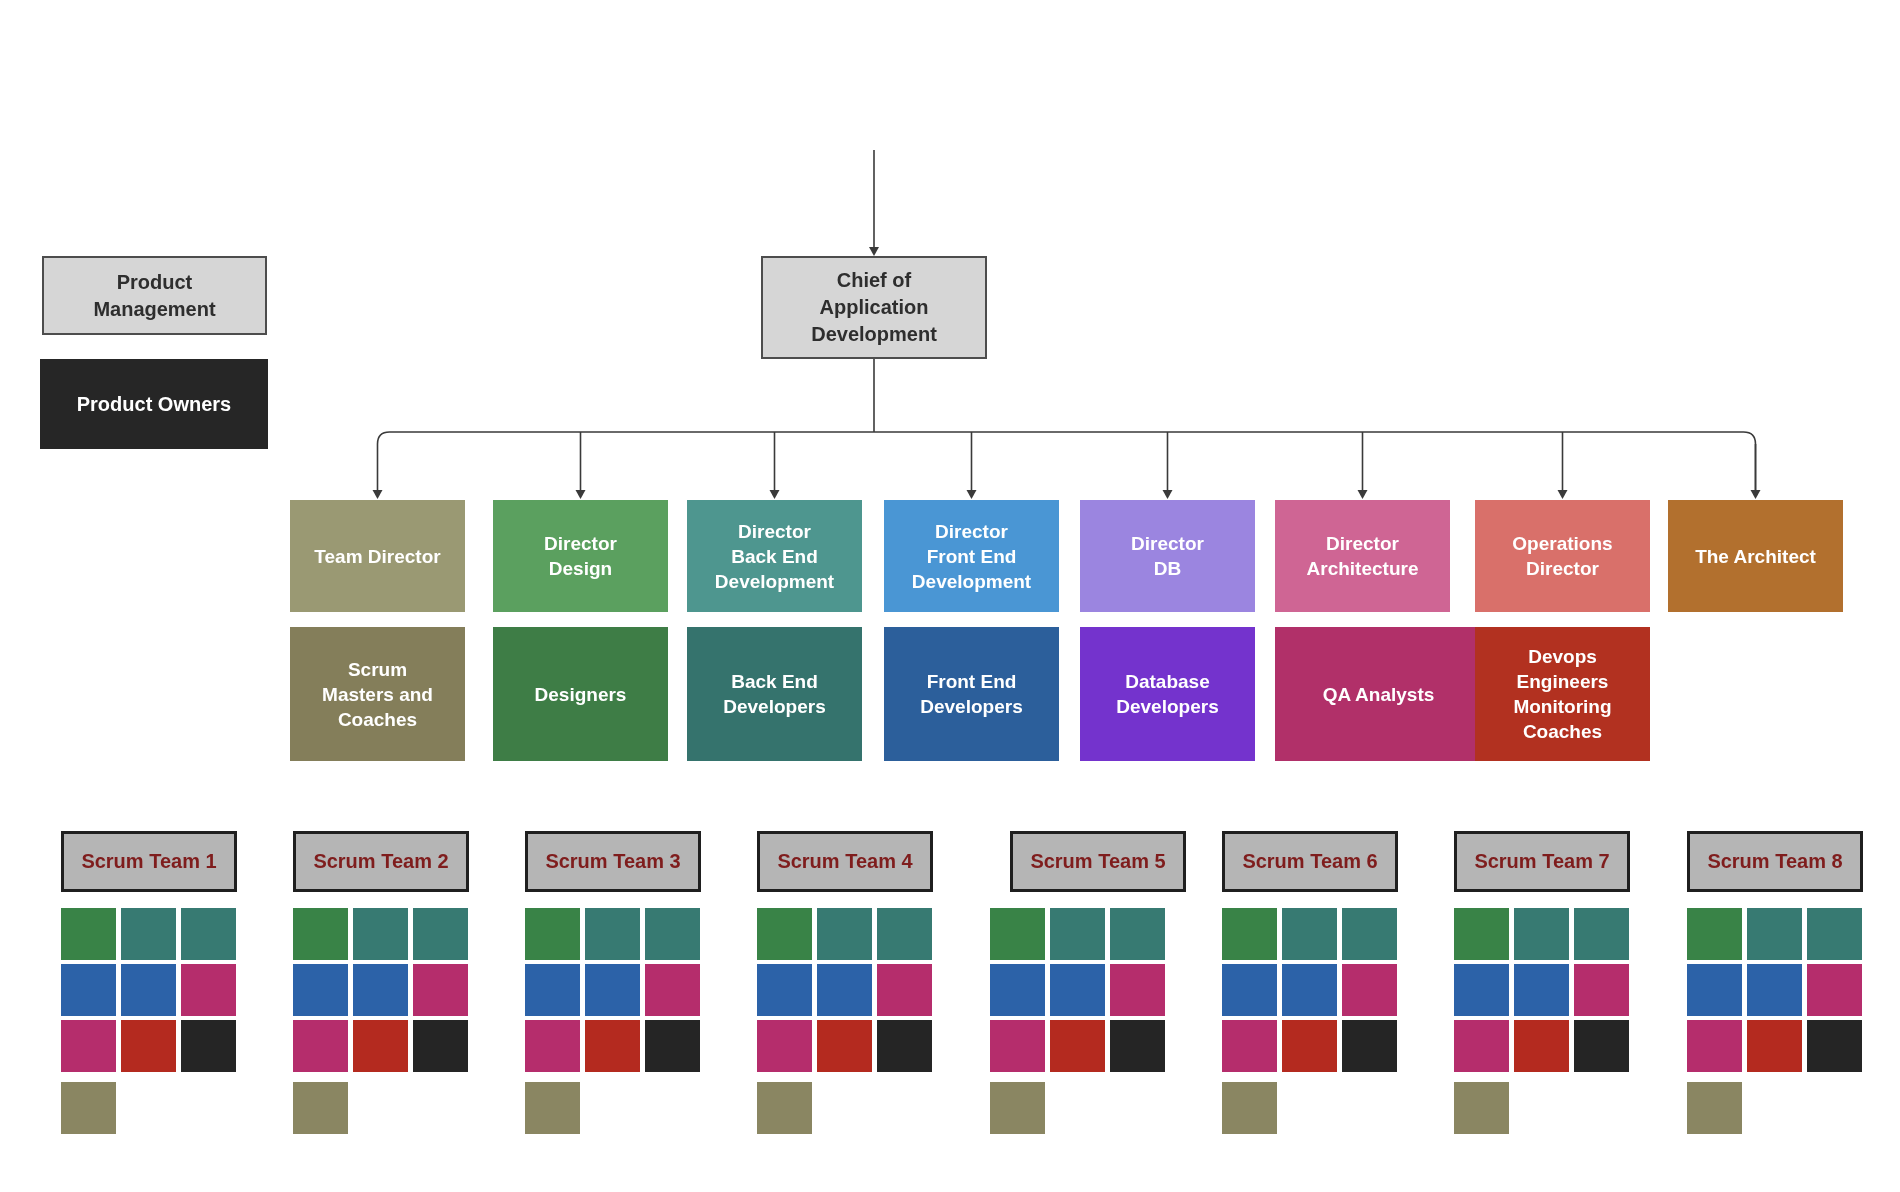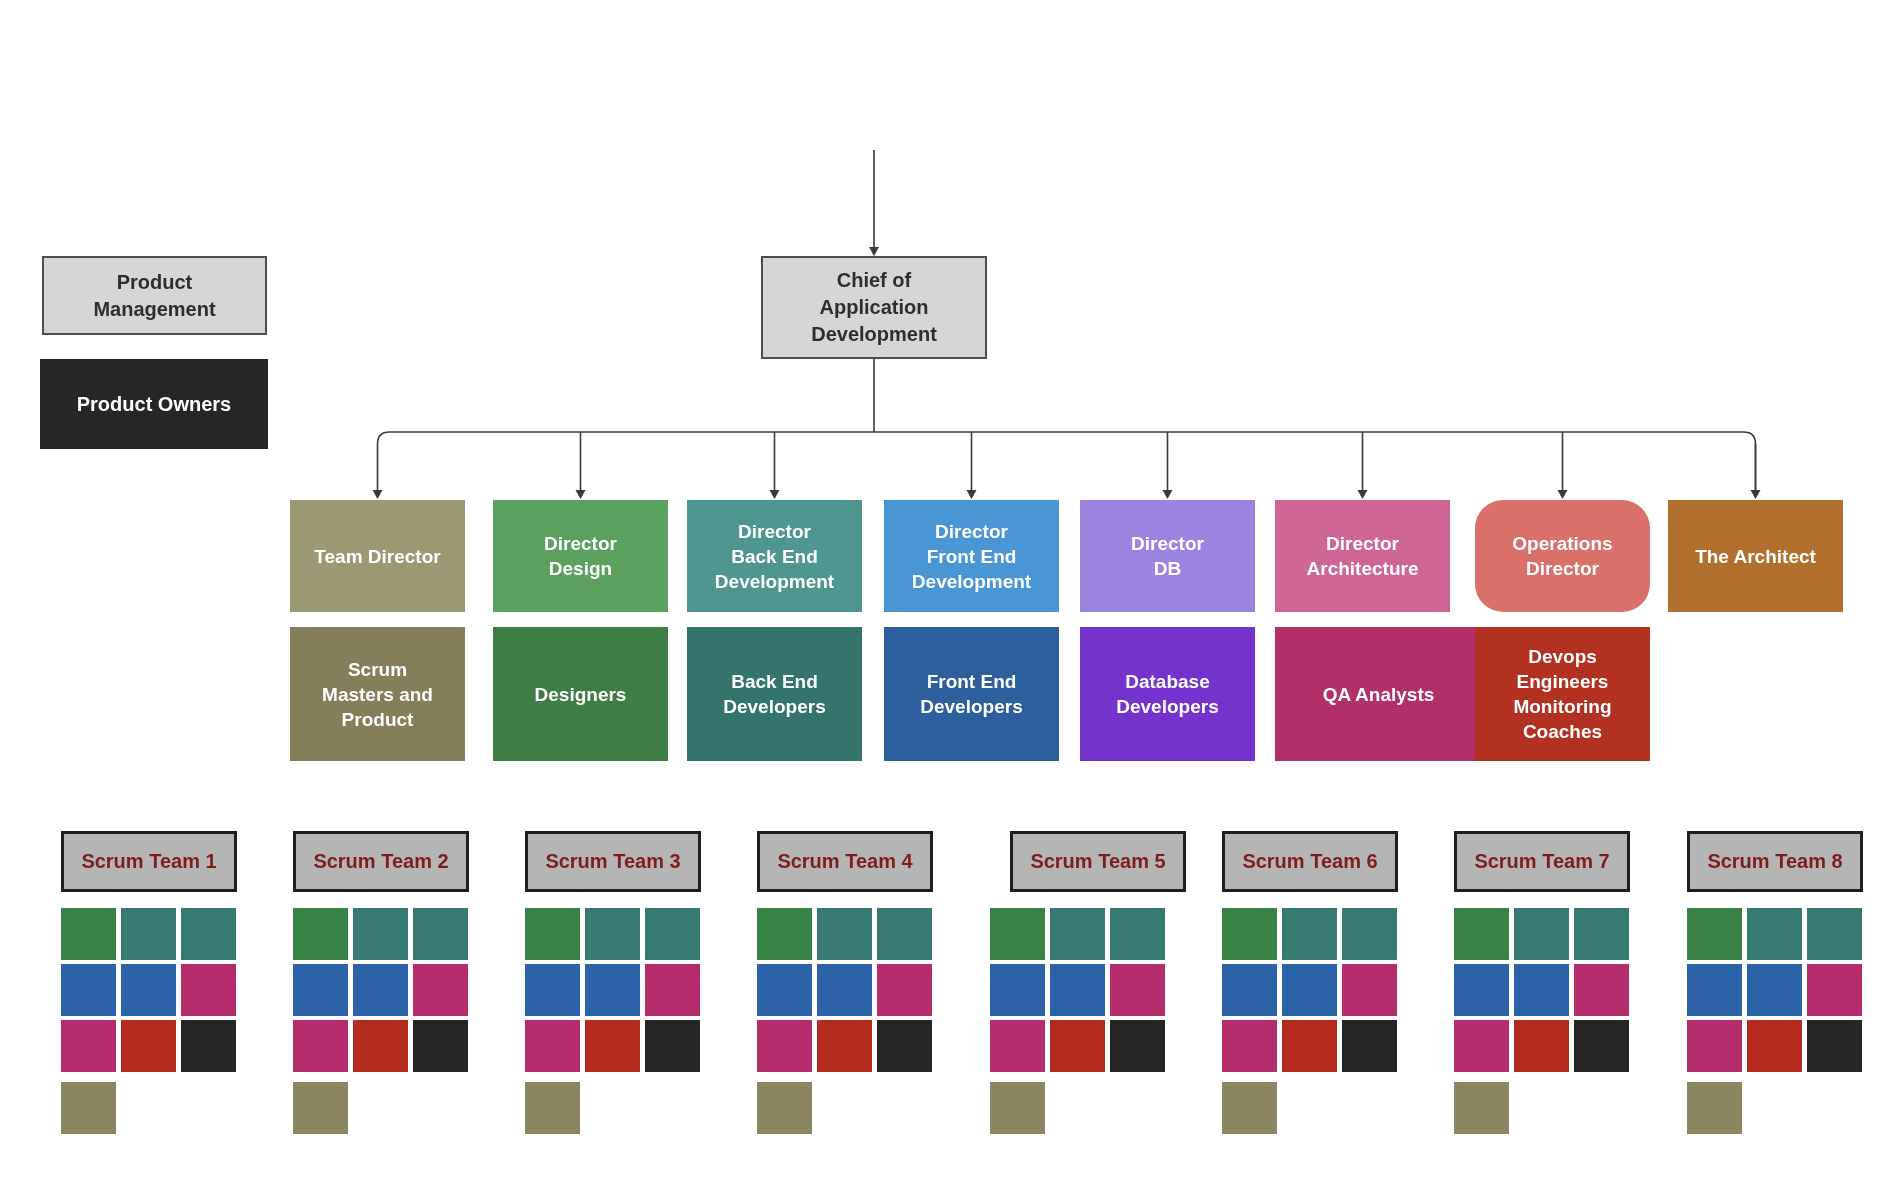--- a/index.html
+++ b/index.html
@@ -85,28 +85,28 @@
       <div class="box colored" style="left: 687px; top: 500px; width: 175px; height: 112px; background: rgb(78, 150, 143);">Director
 Back End
 Development</div>
       <div class="box colored" style="left: 884px; top: 500px; width: 175px; height: 112px; background: rgb(74, 150, 212);">Director
 Front End
 Development</div>
       <div class="box colored" style="left: 1080px; top: 500px; width: 175px; height: 112px; background: rgb(155, 133, 224);">Director
 DB</div>
       <div class="box colored" style="left: 1275px; top: 500px; width: 175px; height: 112px; background: rgb(207, 101, 148);">Director
 Architecture</div>
-      <div class="box colored" style="left: 1475px; top: 500px; width: 175px; height: 112px; background: rgb(217, 112, 106); border-radius: 28px;">Operations
+      <div class="box colored" style="left: 1475px; top: 500px; width: 175px; height: 112px; background: rgb(217, 112, 106);">Operations
 Director</div>
       <div class="box colored" style="left: 1668px; top: 500px; width: 175px; height: 112px; background: rgb(178, 112, 46);">The Architect</div>
     </div>
   <div id="teams-row">
       <div class="box colored" style="left: 290px; top: 627px; width: 175px; height: 134px; background: rgb(132, 126, 90);">Scrum
 Masters and
-Product</div>
+Coaches</div>
       <div class="box colored" style="left: 493px; top: 627px; width: 175px; height: 134px; background: rgb(62, 125, 70);">Designers</div>
       <div class="box colored" style="left: 687px; top: 627px; width: 175px; height: 134px; background: rgb(53, 115, 109);">Back End
 Developers</div>
       <div class="box colored" style="left: 884px; top: 627px; width: 175px; height: 134px; background: rgb(44, 95, 155);">Front End
 Developers</div>
       <div class="box colored" style="left: 1080px; top: 627px; width: 175px; height: 134px; background: rgb(116, 51, 205);">Database
 Developers</div>
       <div class="box colored" style="left: 1275px; top: 627px; width: 207px; height: 134px; background: rgb(177, 48, 105);">QA Analysts</div>
       <div class="box colored" style="left: 1475px; top: 627px; width: 175px; height: 134px; background: rgb(178, 49, 32);">Devops
 Engineers

